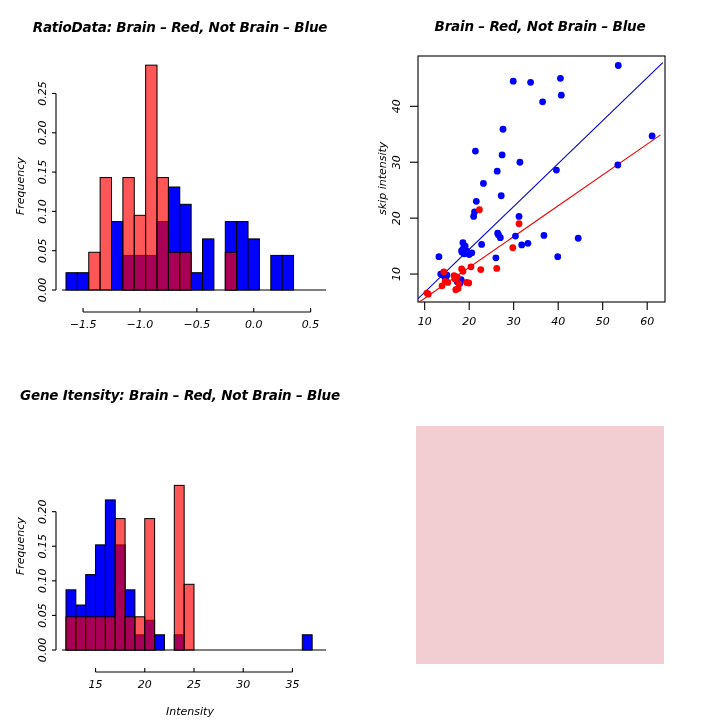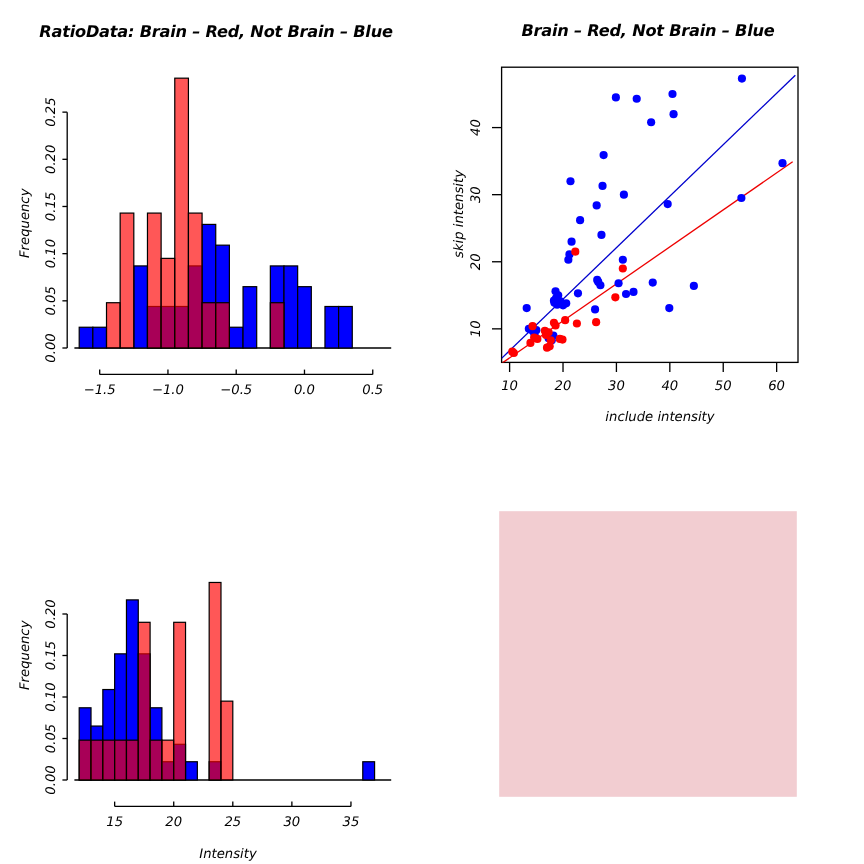--- a/index.html
+++ b/index.html
@@ -75,21 +75,20 @@
           <text x="253.73333333333332" y="328" font-family="&quot;DejaVu Sans&quot;, sans-serif" font-size="11" text-anchor="middle" fill="#000">0.0</text>
           <line x1="310.6222222222222" y1="312" x2="310.6222222222222" y2="308" stroke="#000" stroke-width="1.1"></line>
           <text x="310.6222222222222" y="328" font-family="&quot;DejaVu Sans&quot;, sans-serif" font-size="11" text-anchor="middle" fill="#000">0.5</text>
         </g>
       </svg>
   </div>
 
   <div class="panel" style="left:360px;top:0;width:360px;height:360px;">
     <div class="ttl" style="left:0;top:18px;width:360px;">Brain – Red, Not Brain – Blue</div>
     <div class="ylab" style="left:16px;top:215px;">skip intensity</div>
-    <div class="axlab" style="left:40px;top:341px;width:300px;">include intensity</div>
     <svg id="svg-scatter" width="360" height="360">
         <g>
           <rect x="58" y="56" width="247" height="246" fill="none" stroke="#000" stroke-width="1.1"></rect>
           <defs>
             <clipPath id="clip-scatter">
               <rect x="58" y="56" width="247" height="246"></rect>
             </clipPath>
           </defs>
           <g clip-path="url(#clip-scatter)">
             <line x1="58" y1="298.6454545454545" x2="302.77477477477476" y2="62.70909090909092" stroke="#0000cd" stroke-width="1.1"></line>
@@ -186,20 +185,21 @@
           <text x="40" y="218.13636363636363" font-family="&quot;DejaVu Sans&quot;, sans-serif" font-size="11" text-anchor="middle" fill="#000" transform="rotate(-90 40 218.13636363636363)">20</text>
           <line x1="58" y1="162.22727272727272" x2="50" y2="162.22727272727272" stroke="#000" stroke-width="1.1"></line>
           <text x="40" y="162.22727272727272" font-family="&quot;DejaVu Sans&quot;, sans-serif" font-size="11" text-anchor="middle" fill="#000" transform="rotate(-90 40 162.22727272727272)">30</text>
           <line x1="58" y1="106.31818181818184" x2="50" y2="106.31818181818184" stroke="#000" stroke-width="1.1"></line>
           <text x="40" y="106.31818181818184" font-family="&quot;DejaVu Sans&quot;, sans-serif" font-size="11" text-anchor="middle" fill="#000" transform="rotate(-90 40 106.31818181818184)">40</text>
         </g>
       </svg>
   </div>
 
   <div class="panel" style="left:0;top:360px;width:360px;height:360px;">
+    <div class="ttl" style="left:0;top:27px;width:360px;">Gene Itensity: Brain – Red, Not Brain – Blue</div>
     <div class="ylab" style="left:14px;top:215px;">Frequency</div>
     <div class="axlab" style="left:40px;top:345px;width:300px;">Intensity</div>
     <svg id="svg-gene" width="360" height="360">
         <g>
           <line x1="62" y1="290" x2="326" y2="290" stroke="#000" stroke-width="1.1"></line>
           <rect x="66" y="229.825" width="9.84615384615384" height="60.17500000000001" fill="#0000ff" stroke="#000" stroke-width="1"></rect>
           <rect x="75.84615384615384" y="245.04166666666666" width="9.846153846153854" height="44.95833333333334" fill="#0000ff" stroke="#000" stroke-width="1"></rect>
           <rect x="85.6923076923077" y="214.60833333333335" width="9.846153846153854" height="75.39166666666665" fill="#0000ff" stroke="#000" stroke-width="1"></rect>
           <rect x="95.53846153846155" y="184.86666666666667" width="9.84615384615384" height="105.13333333333333" fill="#0000ff" stroke="#000" stroke-width="1"></rect>
           <rect x="105.38461538461539" y="139.90833333333333" width="9.84615384615384" height="150.09166666666667" fill="#0000ff" stroke="#000" stroke-width="1"></rect>

